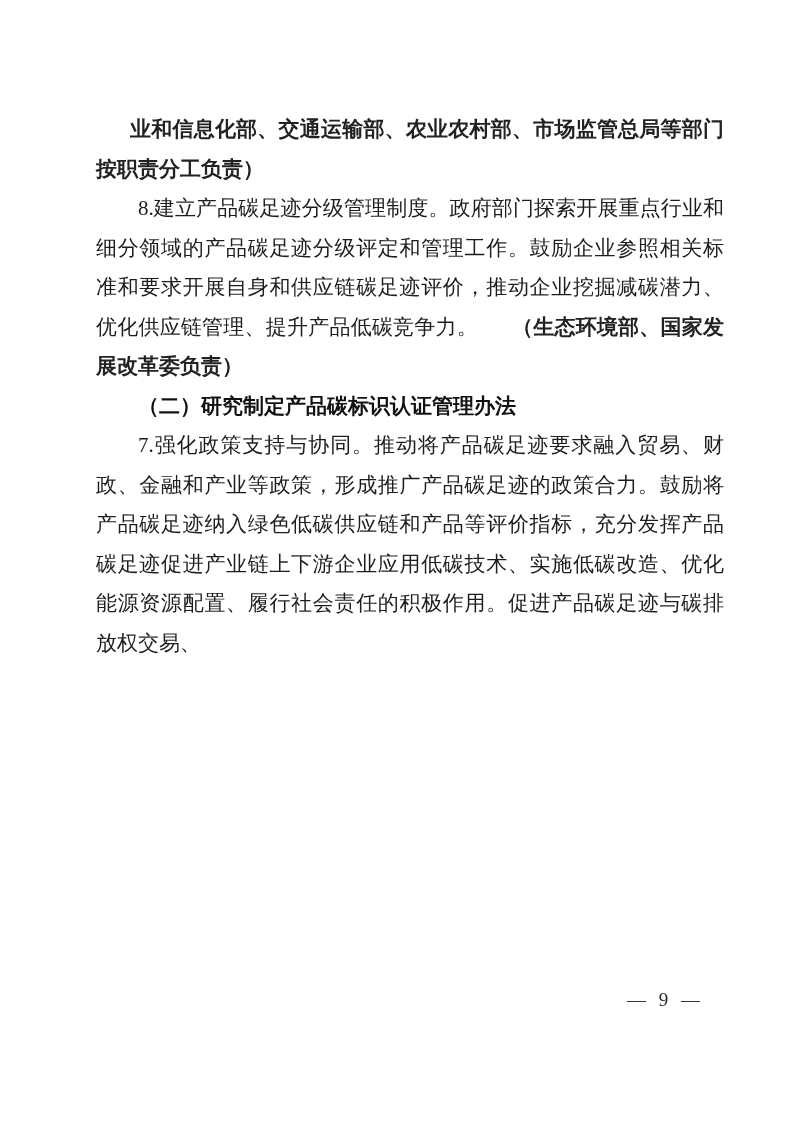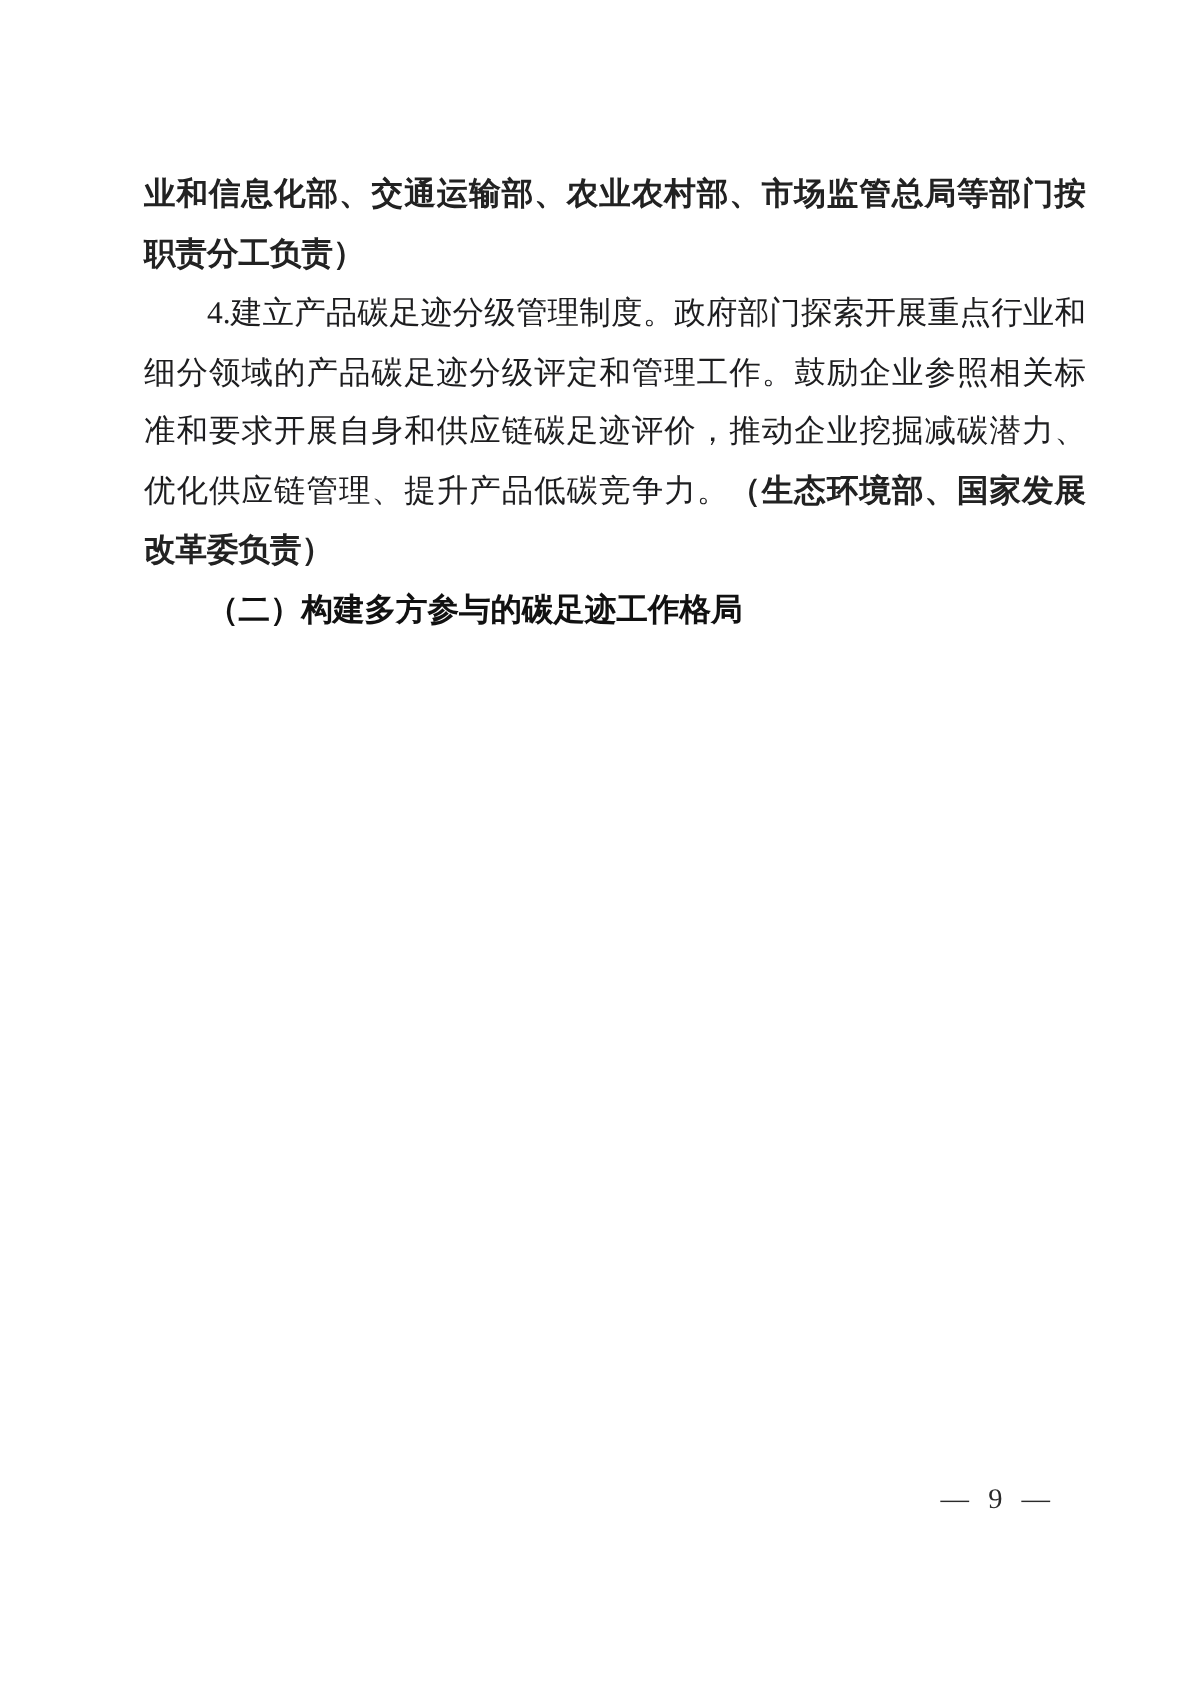--- a/index.html
+++ b/index.html
@@ -38,20 +38,21 @@
     font-weight: bold;
     color: #111111;
   }
   .run-normal {
     font-weight: normal;
   }
   .run-annotation {
     
     font-weight: bold;
     color: #222222;
+    margin-left: 34px;
   }
   .run-heading {
     font-weight: bold;
   }
   .page-number {
     position: absolute;
     top: 986px;
     right: 96px;
     font-size: 19px;
     line-height: 28px;
@@ -60,17 +61,18 @@
     font-family: "Liberation Serif", "DejaVu Serif", serif;
     white-space: nowrap;
   }
 </style>
 </head>
 <body>
 
 <div class="page">
   <div class="content" id="document-body">
       <p class="continuation"><span class="run-annotation">业和信息化部、交通运输部、农业农村部、市场监管总局等部门按职责分工负责）</span></p>
-      <p class="body"><span class="run-normal">4.建立产品碳足迹分级管理制度。政府部门探索开展重点行业和细分领域的产品碳足迹分级评定和管理工作。鼓励企业参照相关标准和要求开展自身和供应链碳足迹评价，推动企业挖掘减碳潜力、优化供应链管理、提升产品低碳竞争力。</span><span class="run-annotation">（生态环境部、国家发展改革委负责）</span></p>
-      <p class="heading"><span class="run-heading">（二）构建多方参与的碳足迹工作格局</span></p>
+      <p class="body"><span class="run-normal">8.建立产品碳足迹分级管理制度。政府部门探索开展重点行业和细分领域的产品碳足迹分级评定和管理工作。鼓励企业参照相关标准和要求开展自身和供应链碳足迹评价，推动企业挖掘减碳潜力、优化供应链管理、提升产品低碳竞争力。</span><span class="run-annotation">（生态环境部、国家发展改革委负责）</span></p>
+      <p class="heading"><span class="run-heading">（二）研究制定产品碳标识认证管理办法</span></p>
+      <p class="body"><span class="run-normal">7.强化政策支持与协同。推动将产品碳足迹要求融入贸易、财政、金融和产业等政策，形成推广产品碳足迹的政策合力。鼓励将产品碳足迹纳入绿色低碳供应链和产品等评价指标，充分发挥产品碳足迹促进产业链上下游企业应用低碳技术、实施低碳改造、优化能源资源配置、履行社会责任的积极作用。促进产品碳足迹与碳排放权交易、</span></p>
     </div>
   <div class="page-number">— 9 —</div>
 </div>
 
 </body></html>

